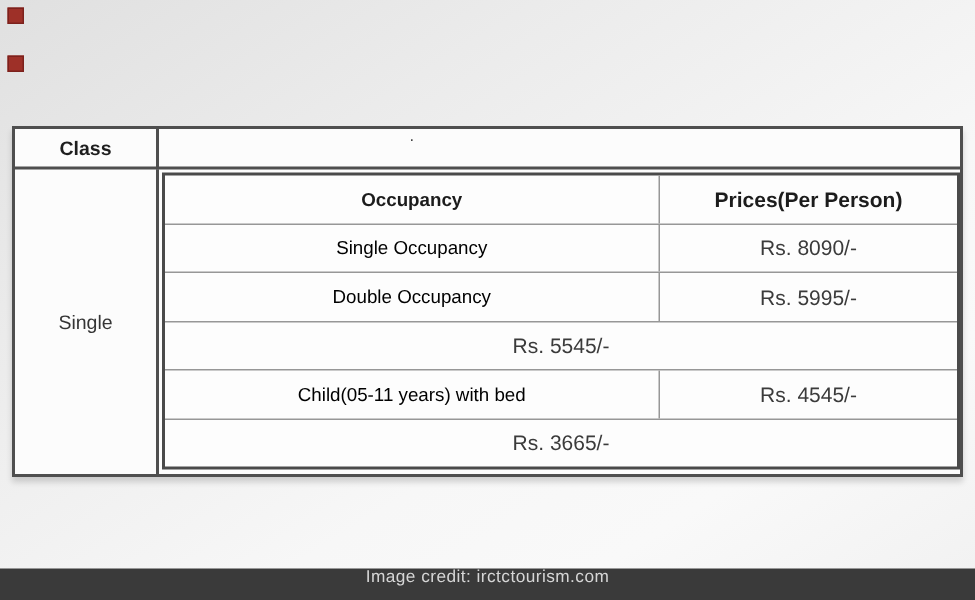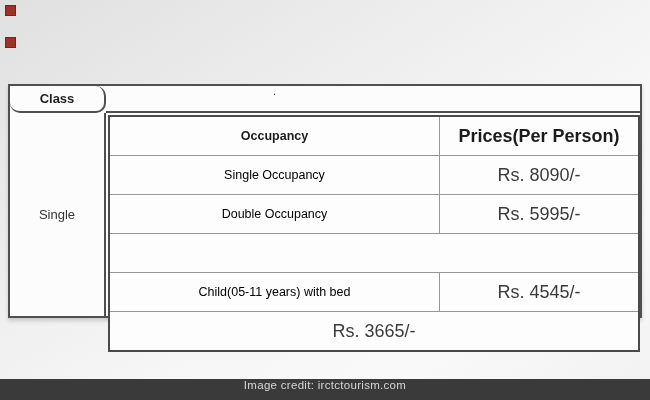--- a/index.html
+++ b/index.html
@@ -39,21 +39,20 @@
   }
 
   .cell { display: flex; align-items: center; justify-content: center; }
 
   .class-cell {
     border-right: 2px solid #4f4f4f;
     border-bottom: 2px solid #4f4f4f;
     font-weight: bold;
     font-size: 13px;
     color: #1e1e1e;
-    border-radius: 10px;
   }
   .class-value-cell {
     border-bottom: 2px solid #4f4f4f;
     position: relative;
   }
   .stray-dot {
     position: absolute;
     left: 167px;
     top: 0px;
     font-size: 11px;
@@ -66,21 +65,21 @@
     color: #353535;
   }
 
   .inner-wrap { position: relative; }
 
   .price-table {
     position: absolute;
     left: 2px;
     top: 2px;
     right: 0px;
-    height: 237px;
+    height: 198px;
     border: 2px solid #4a4a4a;
     background: #fdfdfd;
     display: flex;
     flex-direction: column;
   }
   .p-row {
     flex: 1;
     display: flex;
     align-items: stretch;
   }
@@ -93,21 +92,21 @@
     justify-content: center;
     font-size: 12.5px;
     font-weight: normal;
     color: #000000;
   }
   .p-price {
     flex: 1;
     display: flex;
     align-items: center;
     justify-content: center;
-    font-size: 18px;
+    font-size: 14px;
     color: #3b3b3b;
   }
   .p-row.header .p-occ, .p-row.header .p-price {
     font-weight: bold;
     color: #1c1c1c;
   }
 
   .credit-bar {
     position: absolute;
     left: 0;
@@ -155,20 +154,21 @@
           <div class="p-occ">Single Occupancy</div>
           <div class="p-price">Rs. 8090/-</div>
         </div>
 
         <div class="p-row">
           <div class="p-occ">Double Occupancy</div>
           <div class="p-price">Rs. 5995/-</div>
         </div>
 
         <div class="p-row">
+          <div class="p-price">Rs. 5545/-</div>
         </div>
 
         <div class="p-row">
           <div class="p-occ">Child(05-11 years) with bed</div>
           <div class="p-price">Rs. 4545/-</div>
         </div>
 
         <div class="p-row">
           <div class="p-price">Rs. 3665/-</div>
         </div>

